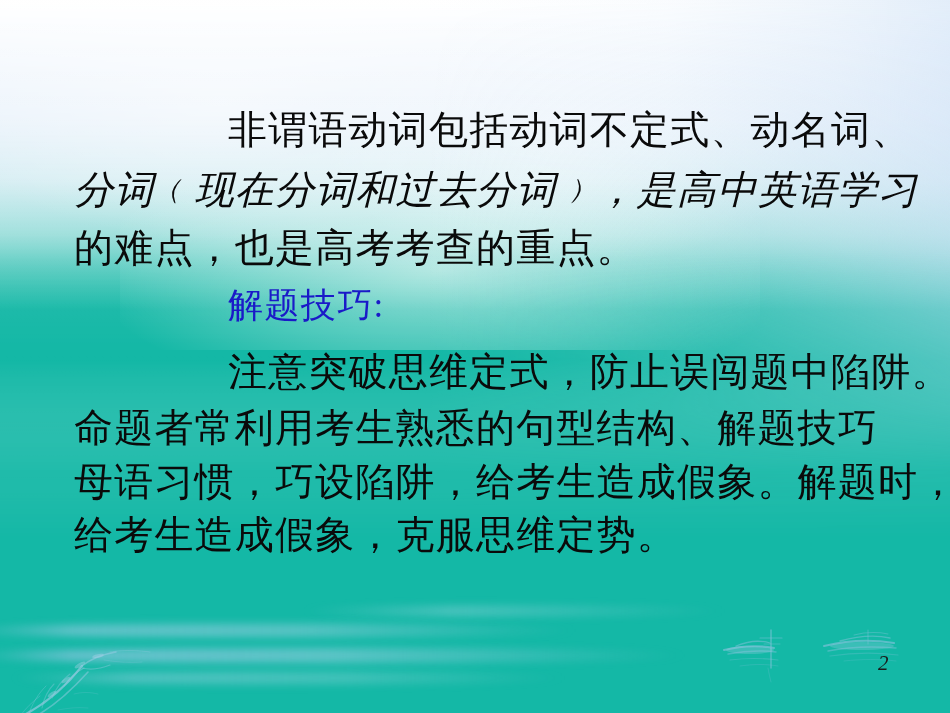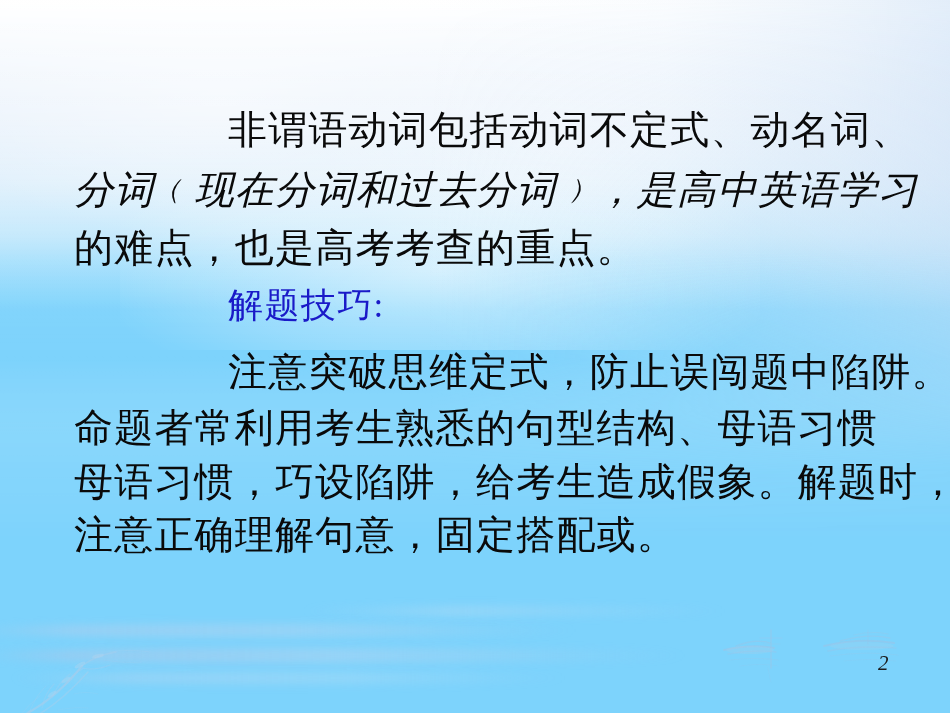--- a/index.html
+++ b/index.html
@@ -9,21 +9,21 @@
   }
   body {
     font-family: "Liberation Serif", "DejaVu Serif", serif;
   }
 
   #slide {
     position: relative;
     width: 950px;
     height: 713px;
     overflow: hidden;
-    background: #7dd3fc;
+    background: #14b8a6;
   }
 
   
   .bg-sky {
     position: absolute;
     left: 0; top: 0;
     width: 950px; height: 713px;
     background:
       linear-gradient(to bottom,
         rgba(208,226,246,1.00)   0px,
@@ -244,21 +244,21 @@
 
   <div class="textbox">
 
     <div class="line ln-p1a">非谓语动词包括动词不定式、动名词、</div>
     <div class="line ln-p1b">分词﹙现在分词和过去分词﹚，是高中英语学习</div>
     <div class="line ln-p1c">的难点，也是高考考查的重点。</div>
 
     <div class="line ln-head">解题技巧:</div>
 
     <div class="line ln-p2a">注意突破思维定式，防止误闯题中陷阱。</div>
-    <div class="line ln-p2b">命题者常利用考生熟悉的句型结构、母语习惯</div>
+    <div class="line ln-p2b">命题者常利用考生熟悉的句型结构、解题技巧</div>
     <div class="line ln-p2c">母语习惯，巧设陷阱，给考生造成假象。解题时，</div>
-    <div class="line ln-p2d">注意正确理解句意，固定搭配或。</div>
+    <div class="line ln-p2d">给考生造成假象，克服思维定势。</div>
 
   </div>
 
   <div class="page-number">2</div>
 
 </div>
 
 </body></html>

